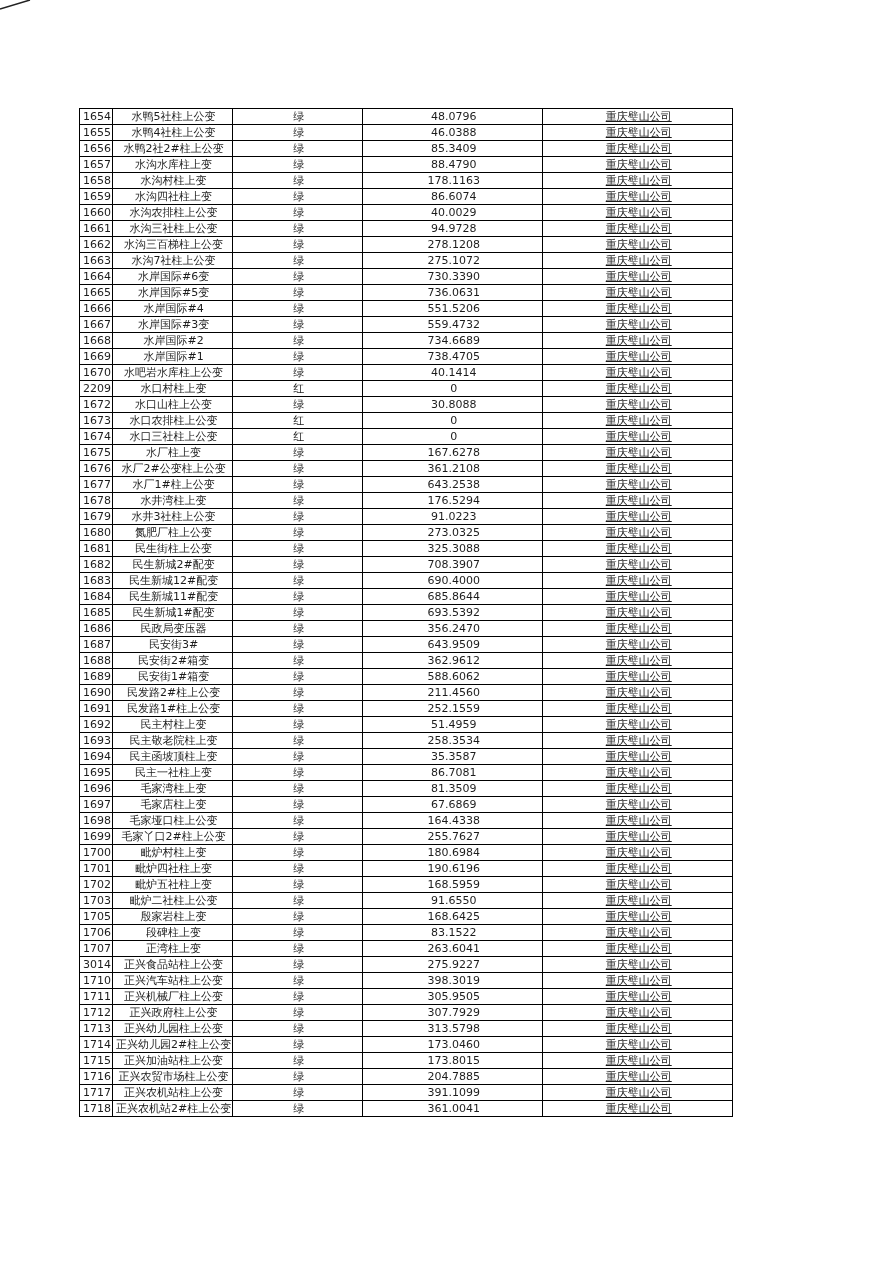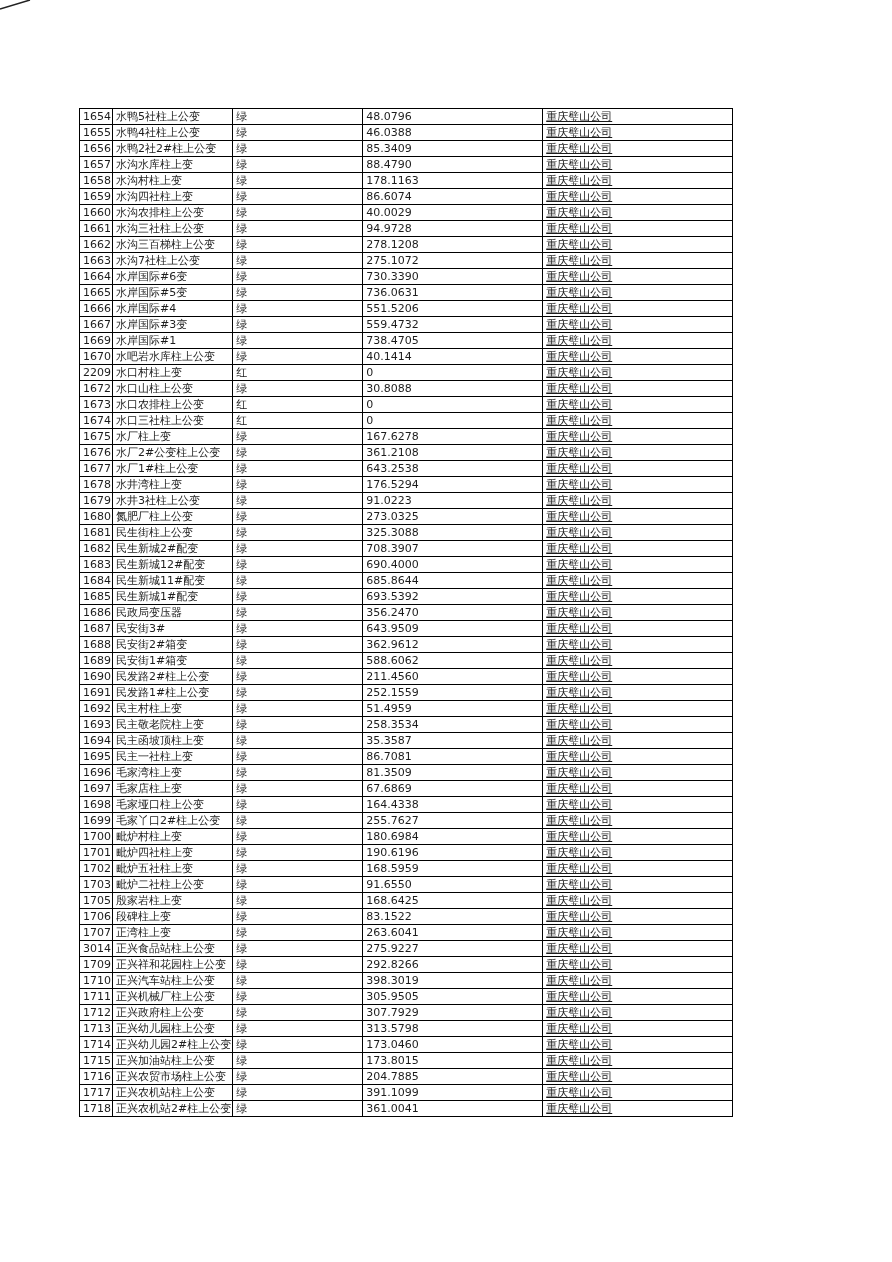--- a/index.html
+++ b/index.html
@@ -16,20 +16,21 @@
     position: absolute;
     top: 0;
     left: 0;
   }
   table.data-table {
     position: absolute;
     left: 79px;
     top: 108px;
     border-collapse: collapse;
     table-layout: fixed;
+    text-align: center;
   }
   table.data-table td {
     border: 1px solid #000;
     height: 16px;
     padding: 0 1px 1px 3px;
     font-size: 11px;
     line-height: 13px;
     vertical-align: bottom;
     white-space: nowrap;
     overflow: hidden;
@@ -152,20 +153,27 @@
         <td class="col-company">重庆璧山公司</td>
       </tr>
       <tr>
         <td class="col-0">1667</td>
         <td class="col-1">水岸国际#3变</td>
         <td class="col-2">绿</td>
         <td class="col-3">559.4732</td>
         <td class="col-company">重庆璧山公司</td>
       </tr>
       <tr>
+        <td class="col-0">1668</td>
+        <td class="col-1">水岸国际#2</td>
+        <td class="col-2">绿</td>
+        <td class="col-3">734.6689</td>
+        <td class="col-company">重庆璧山公司</td>
+      </tr>
+      <tr>
         <td class="col-0">1669</td>
         <td class="col-1">水岸国际#1</td>
         <td class="col-2">绿</td>
         <td class="col-3">738.4705</td>
         <td class="col-company">重庆璧山公司</td>
       </tr>
       <tr>
         <td class="col-0">1670</td>
         <td class="col-1">水吧岩水库柱上公变</td>
         <td class="col-2">绿</td>
@@ -425,27 +433,20 @@
         <td class="col-company">重庆璧山公司</td>
       </tr>
       <tr>
         <td class="col-0">3014</td>
         <td class="col-1">正兴食品站柱上公变</td>
         <td class="col-2">绿</td>
         <td class="col-3">275.9227</td>
         <td class="col-company">重庆璧山公司</td>
       </tr>
       <tr>
-        <td class="col-0">1709</td>
-        <td class="col-1">正兴祥和花园柱上公变</td>
-        <td class="col-2">绿</td>
-        <td class="col-3">292.8266</td>
-        <td class="col-company">重庆璧山公司</td>
-      </tr>
-      <tr>
         <td class="col-0">1710</td>
         <td class="col-1">正兴汽车站柱上公变</td>
         <td class="col-2">绿</td>
         <td class="col-3">398.3019</td>
         <td class="col-company">重庆璧山公司</td>
       </tr>
       <tr>
         <td class="col-0">1711</td>
         <td class="col-1">正兴机械厂柱上公变</td>
         <td class="col-2">绿</td>

